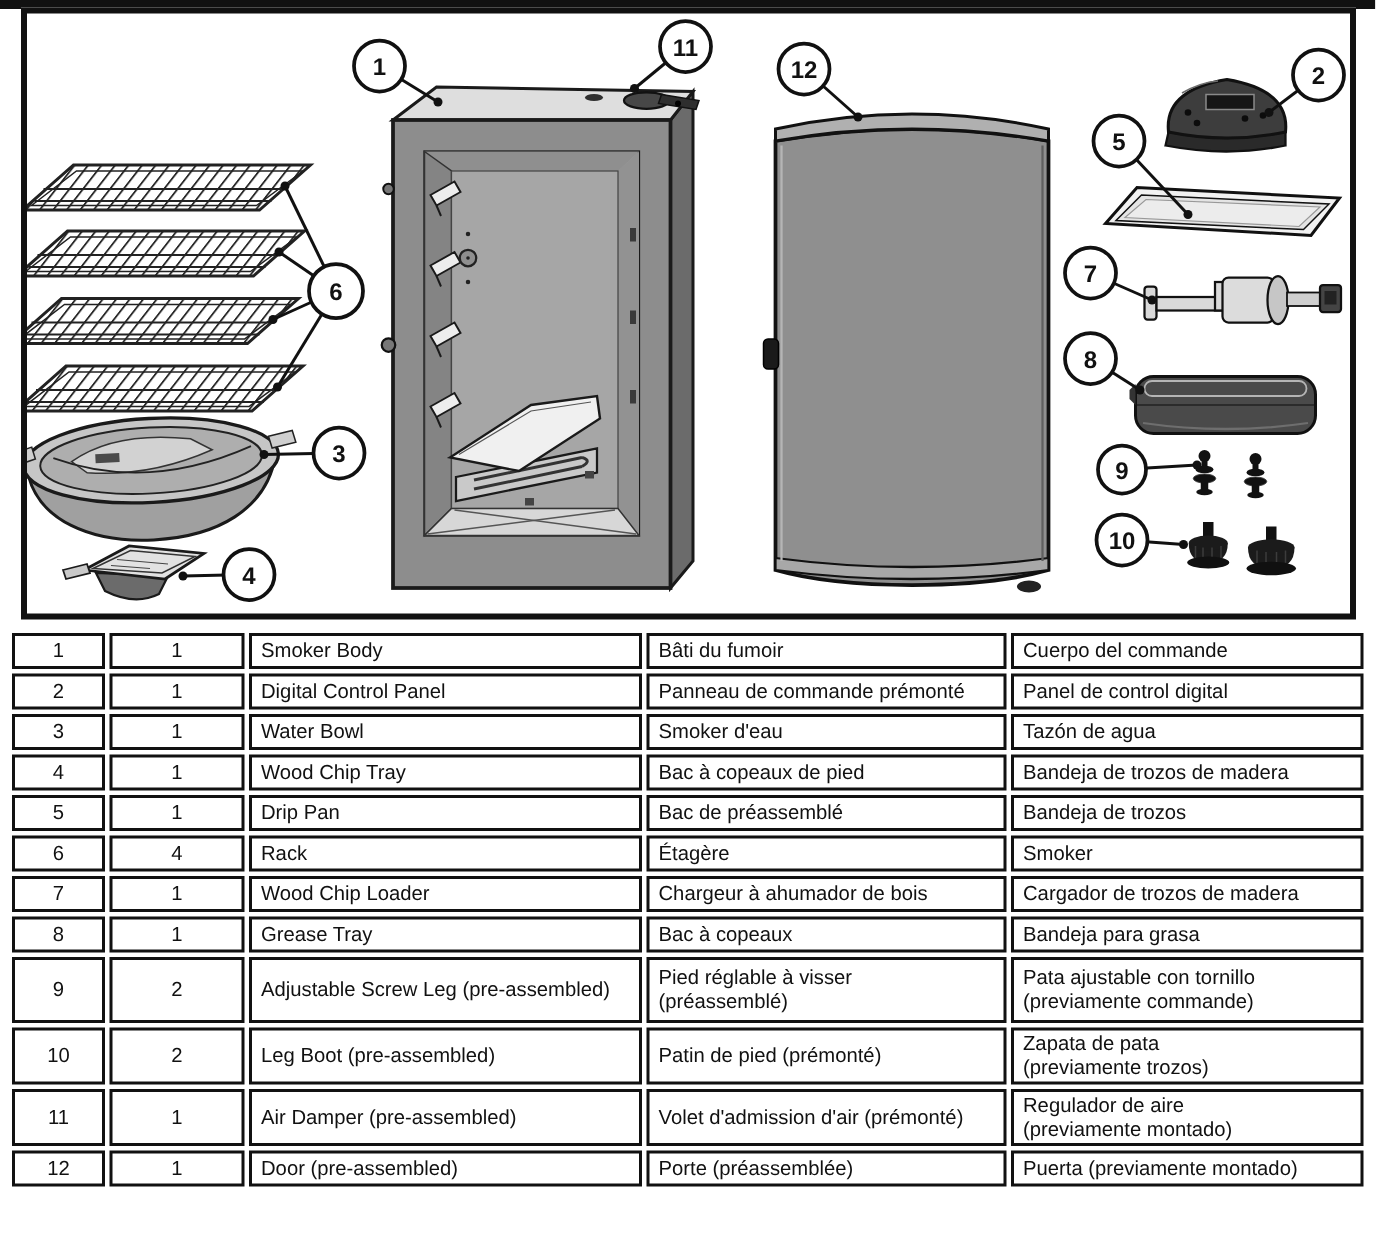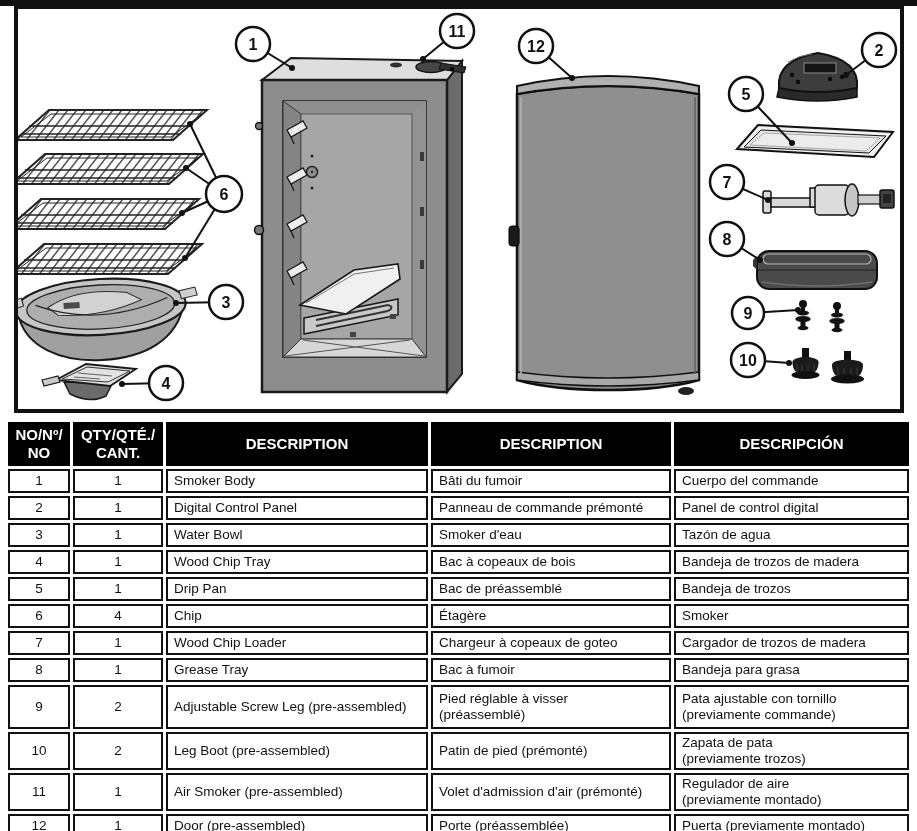--- a/index.html
+++ b/index.html
@@ -317,29 +317,20 @@
 
   <table class="parts">
     <colgroup>
       <col style="width:62px">
         <col style="width:90px">
         <col style="width:262px">
         <col style="width:240px">
         <col style="width:235px">
     </colgroup>
     <tbody>
-        <tr>
-      <th>NO/Nº/
-NO</th>
-      <th>QTY/QTÉ./
-CANT.</th>
-      <th>DESCRIPTION</th>
-      <th>DESCRIPTION</th>
-      <th>DESCRIPCIÓN</th>
-    </tr>
     <tr class="rh-s">
       <td class="c">1</td>
       <td class="c">1</td>
       <td>Smoker Body</td>
       <td>Bâti du fumoir</td>
       <td>Cuerpo del commande</td>
     </tr>
     <tr class="rh-s">
       <td class="c">2</td>
       <td class="c">1</td>
@@ -351,49 +342,49 @@
       <td class="c">3</td>
       <td class="c">1</td>
       <td>Water Bowl</td>
       <td>Smoker d'eau</td>
       <td>Tazón de agua</td>
     </tr>
     <tr class="rh-s">
       <td class="c">4</td>
       <td class="c">1</td>
       <td>Wood Chip Tray</td>
-      <td>Bac à copeaux de bois</td>
+      <td>Bac à copeaux de pied</td>
       <td>Bandeja de trozos de madera</td>
     </tr>
     <tr class="rh-s">
       <td class="c">5</td>
       <td class="c">1</td>
       <td>Drip Pan</td>
       <td>Bac de préassemblé</td>
       <td>Bandeja de trozos</td>
     </tr>
     <tr class="rh-s">
       <td class="c">6</td>
       <td class="c">4</td>
-      <td>Chip</td>
+      <td>Rack</td>
       <td>Étagère</td>
       <td>Smoker</td>
     </tr>
     <tr class="rh-s">
       <td class="c">7</td>
       <td class="c">1</td>
       <td>Wood Chip Loader</td>
-      <td>Chargeur à copeaux de goteo</td>
+      <td>Chargeur à ahumador de bois</td>
       <td>Cargador de trozos de madera</td>
     </tr>
     <tr class="rh-s">
       <td class="c">8</td>
       <td class="c">1</td>
       <td>Grease Tray</td>
-      <td>Bac à fumoir</td>
+      <td>Bac à copeaux</td>
       <td>Bandeja para grasa</td>
     </tr>
     <tr class="rh-l">
       <td class="c">9</td>
       <td class="c">2</td>
       <td>Adjustable Screw Leg (pre-assembled)</td>
       <td>Pied réglable à visser
 (préassemblé)</td>
       <td>Pata ajustable con tornillo
 (previamente commande)</td>
@@ -402,21 +393,21 @@
       <td class="c">10</td>
       <td class="c">2</td>
       <td>Leg Boot (pre-assembled)</td>
       <td>Patin de pied (prémonté)</td>
       <td>Zapata de pata
 (previamente trozos)</td>
     </tr>
     <tr class="rh-m">
       <td class="c">11</td>
       <td class="c">1</td>
-      <td>Air Smoker (pre-assembled)</td>
+      <td>Air Damper (pre-assembled)</td>
       <td>Volet d'admission d'air (prémonté)</td>
       <td>Regulador de aire
 (previamente montado)</td>
     </tr>
     <tr class="rh-s">
       <td class="c">12</td>
       <td class="c">1</td>
       <td>Door (pre-assembled)</td>
       <td>Porte (préassemblée)</td>
       <td>Puerta (previamente montado)</td>

